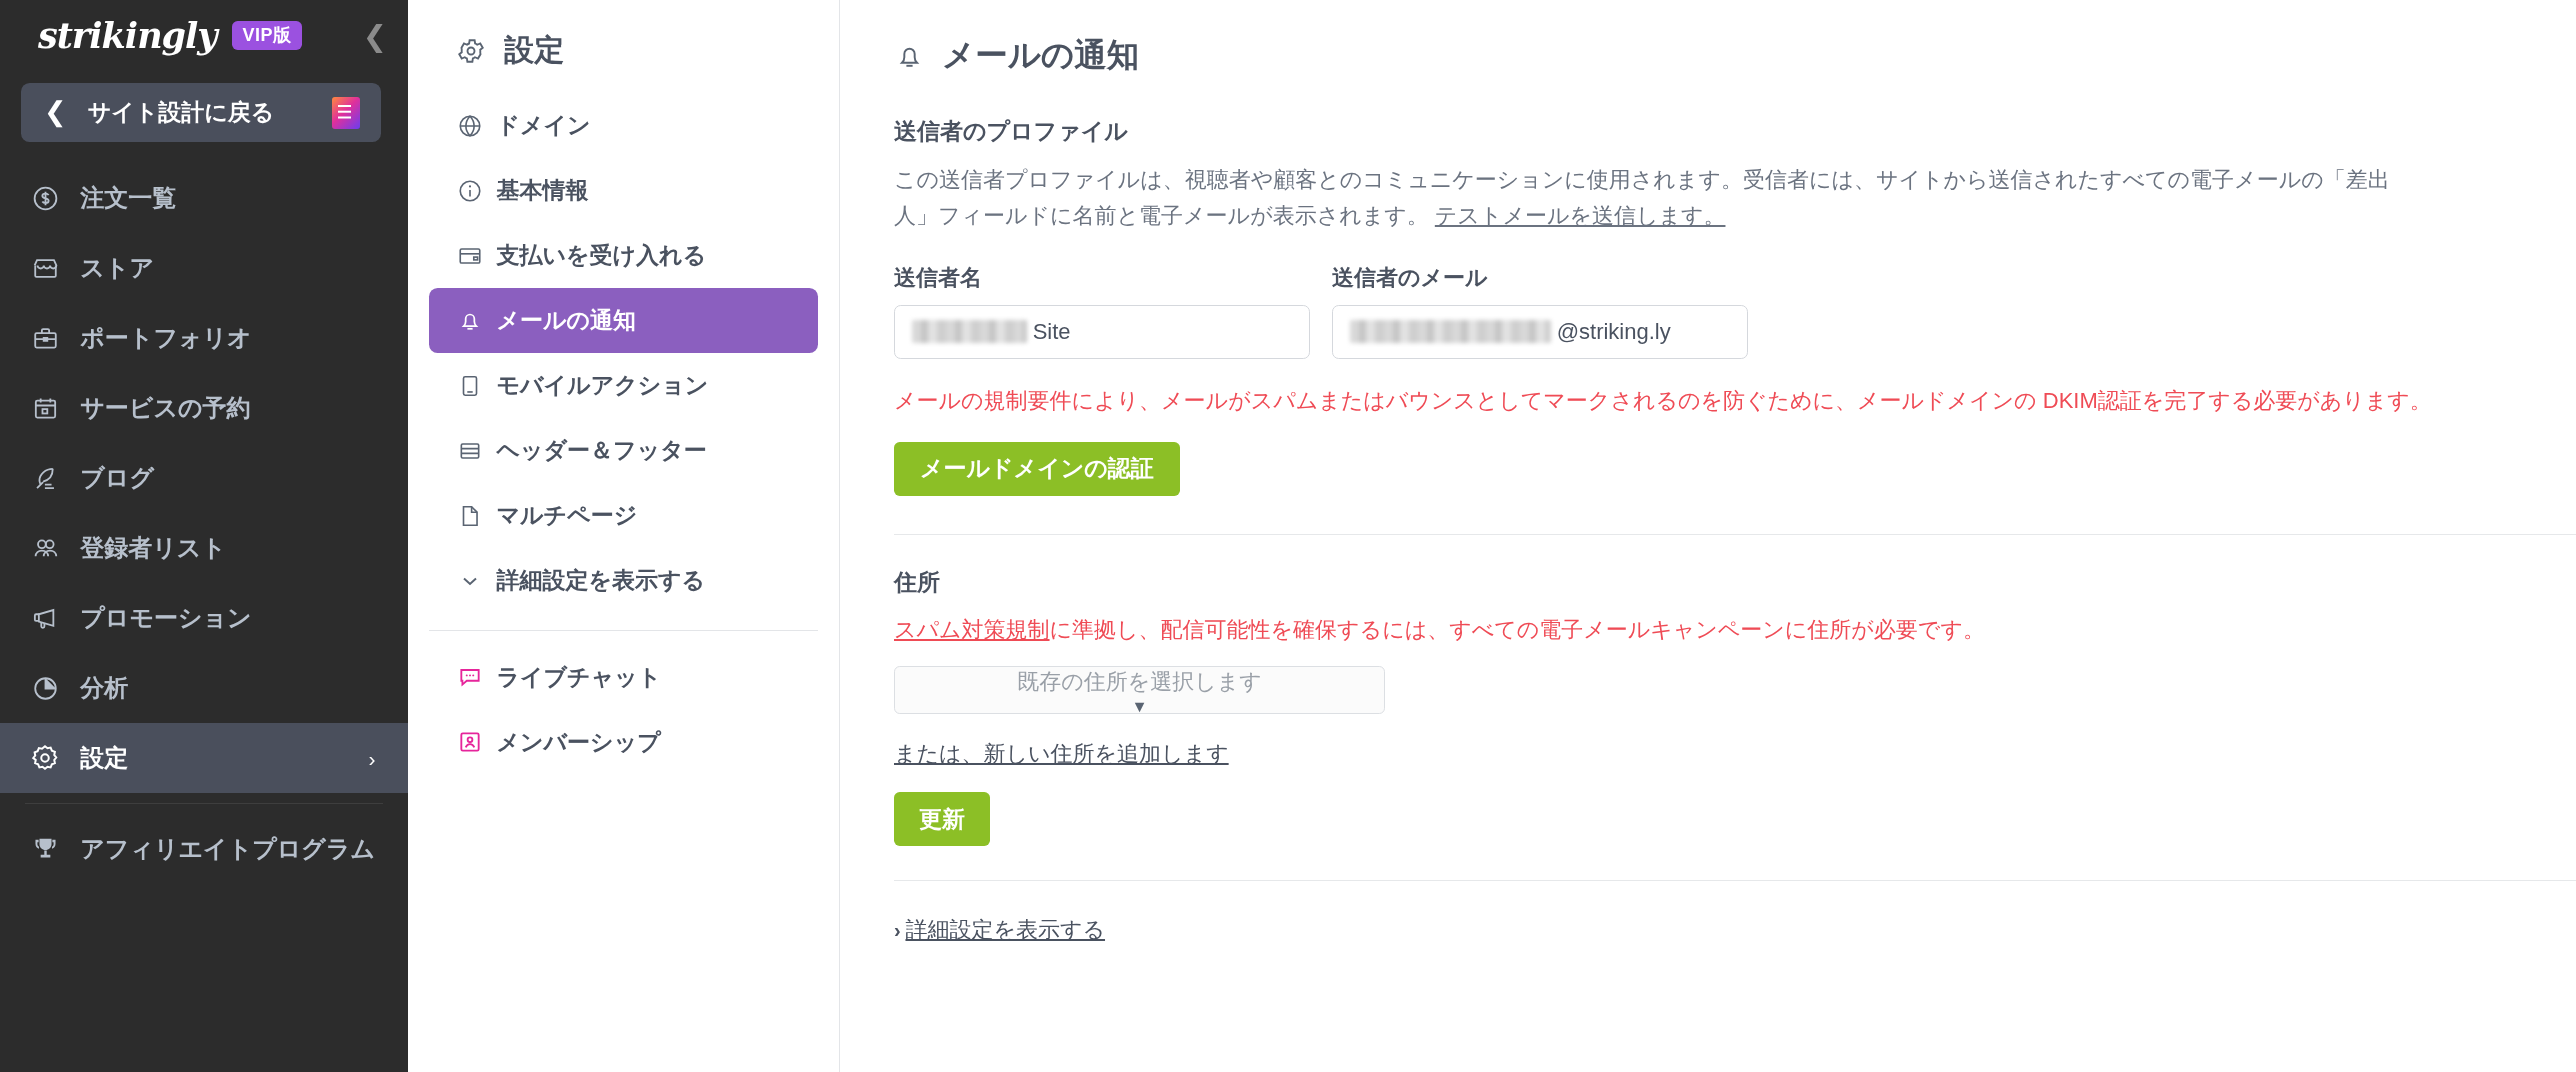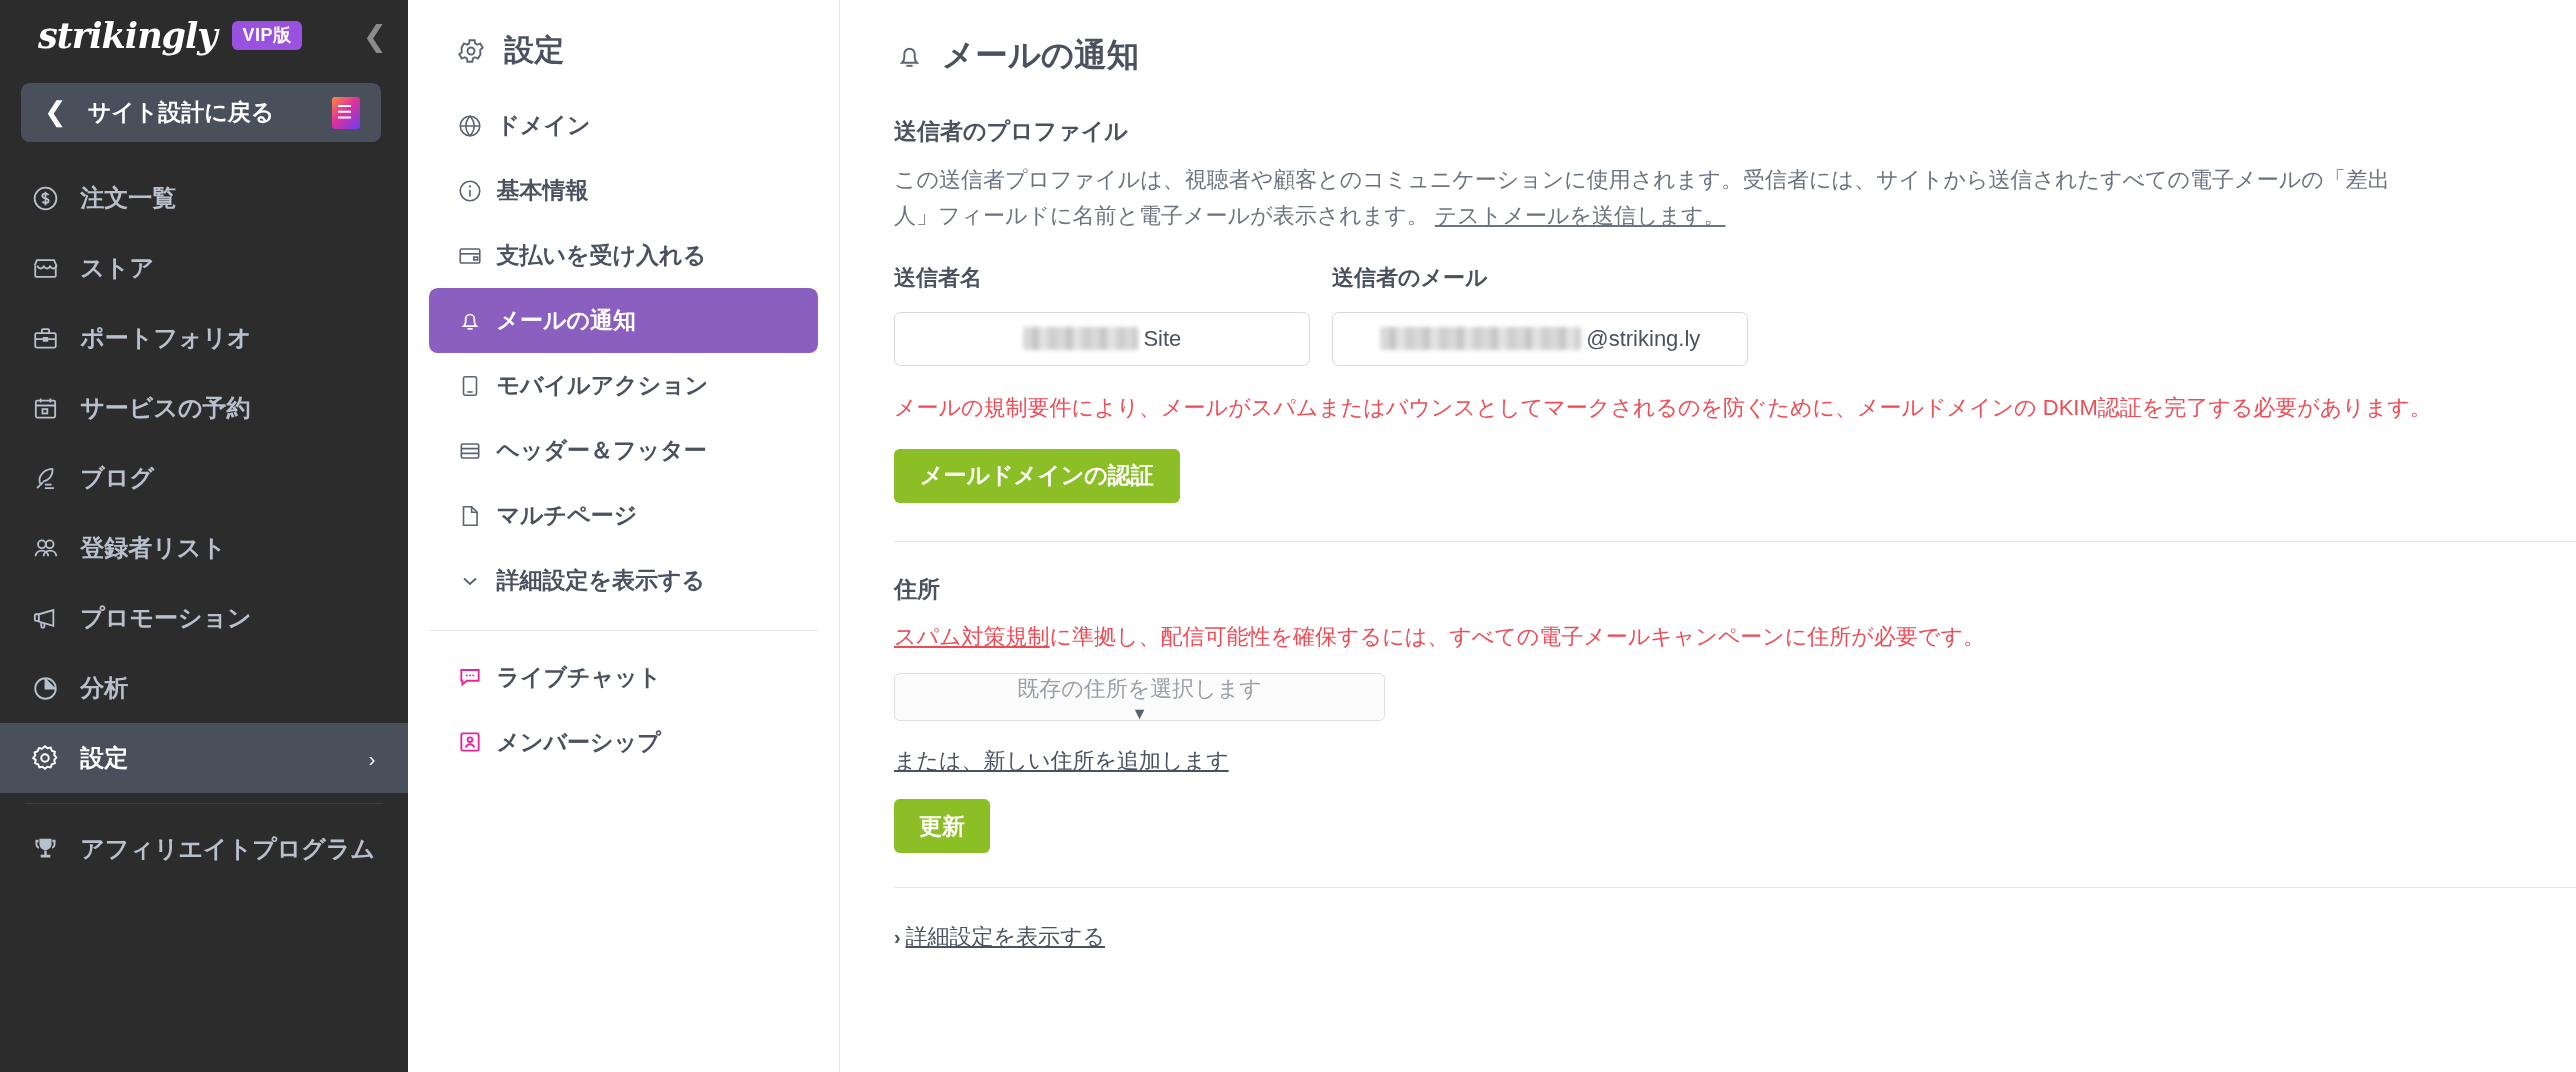--- a/index.html
+++ b/index.html
@@ -173,31 +173,30 @@
     font-size: 23px; font-weight: bold; color: #4a5260;
   }
   .sec-desc {
     margin-top: 15.3px;
     font-size: 22px; color: #6b7380;
     line-height: 1.62; max-width: 1970px;
   }
   .sec-desc a { color: #6b7380; text-decoration: underline; }
 
   .field-row { display: flex; margin-top: 29px; }
-  .field { display: flex; flex-direction: column; gap: 7px; }
+  .field { display: flex; flex-direction: column; }
   .field-label {
     font-size: 22px; font-weight: bold; color: #4a5260;
     margin-bottom: 12.4px;
   }
   .field-input {
     height: 54px; border: 1px solid #d5d8dd; border-radius: 6.7px;
     background: #fff; display: flex; align-items: center;
     padding: 0 17px; font-size: 22px; color: #4a5260;
     position: relative;
-    justify-content: center;
   }
   .f1 { width: 416px; }
   .f2 { width: 416px; }
   .field-gap { width: 22px; }
   .redact {
     display: inline-block; height: 23px; border-radius: 1.9px;
     background: repeating-linear-gradient(90deg,
       #d8d8d8 0px, #d8d8d8 8.6px,
       #c6c6c6 8.6px, #c6c6c6 16.3px,
       #e2e2e2 16.3px, #e2e2e2 25px,

